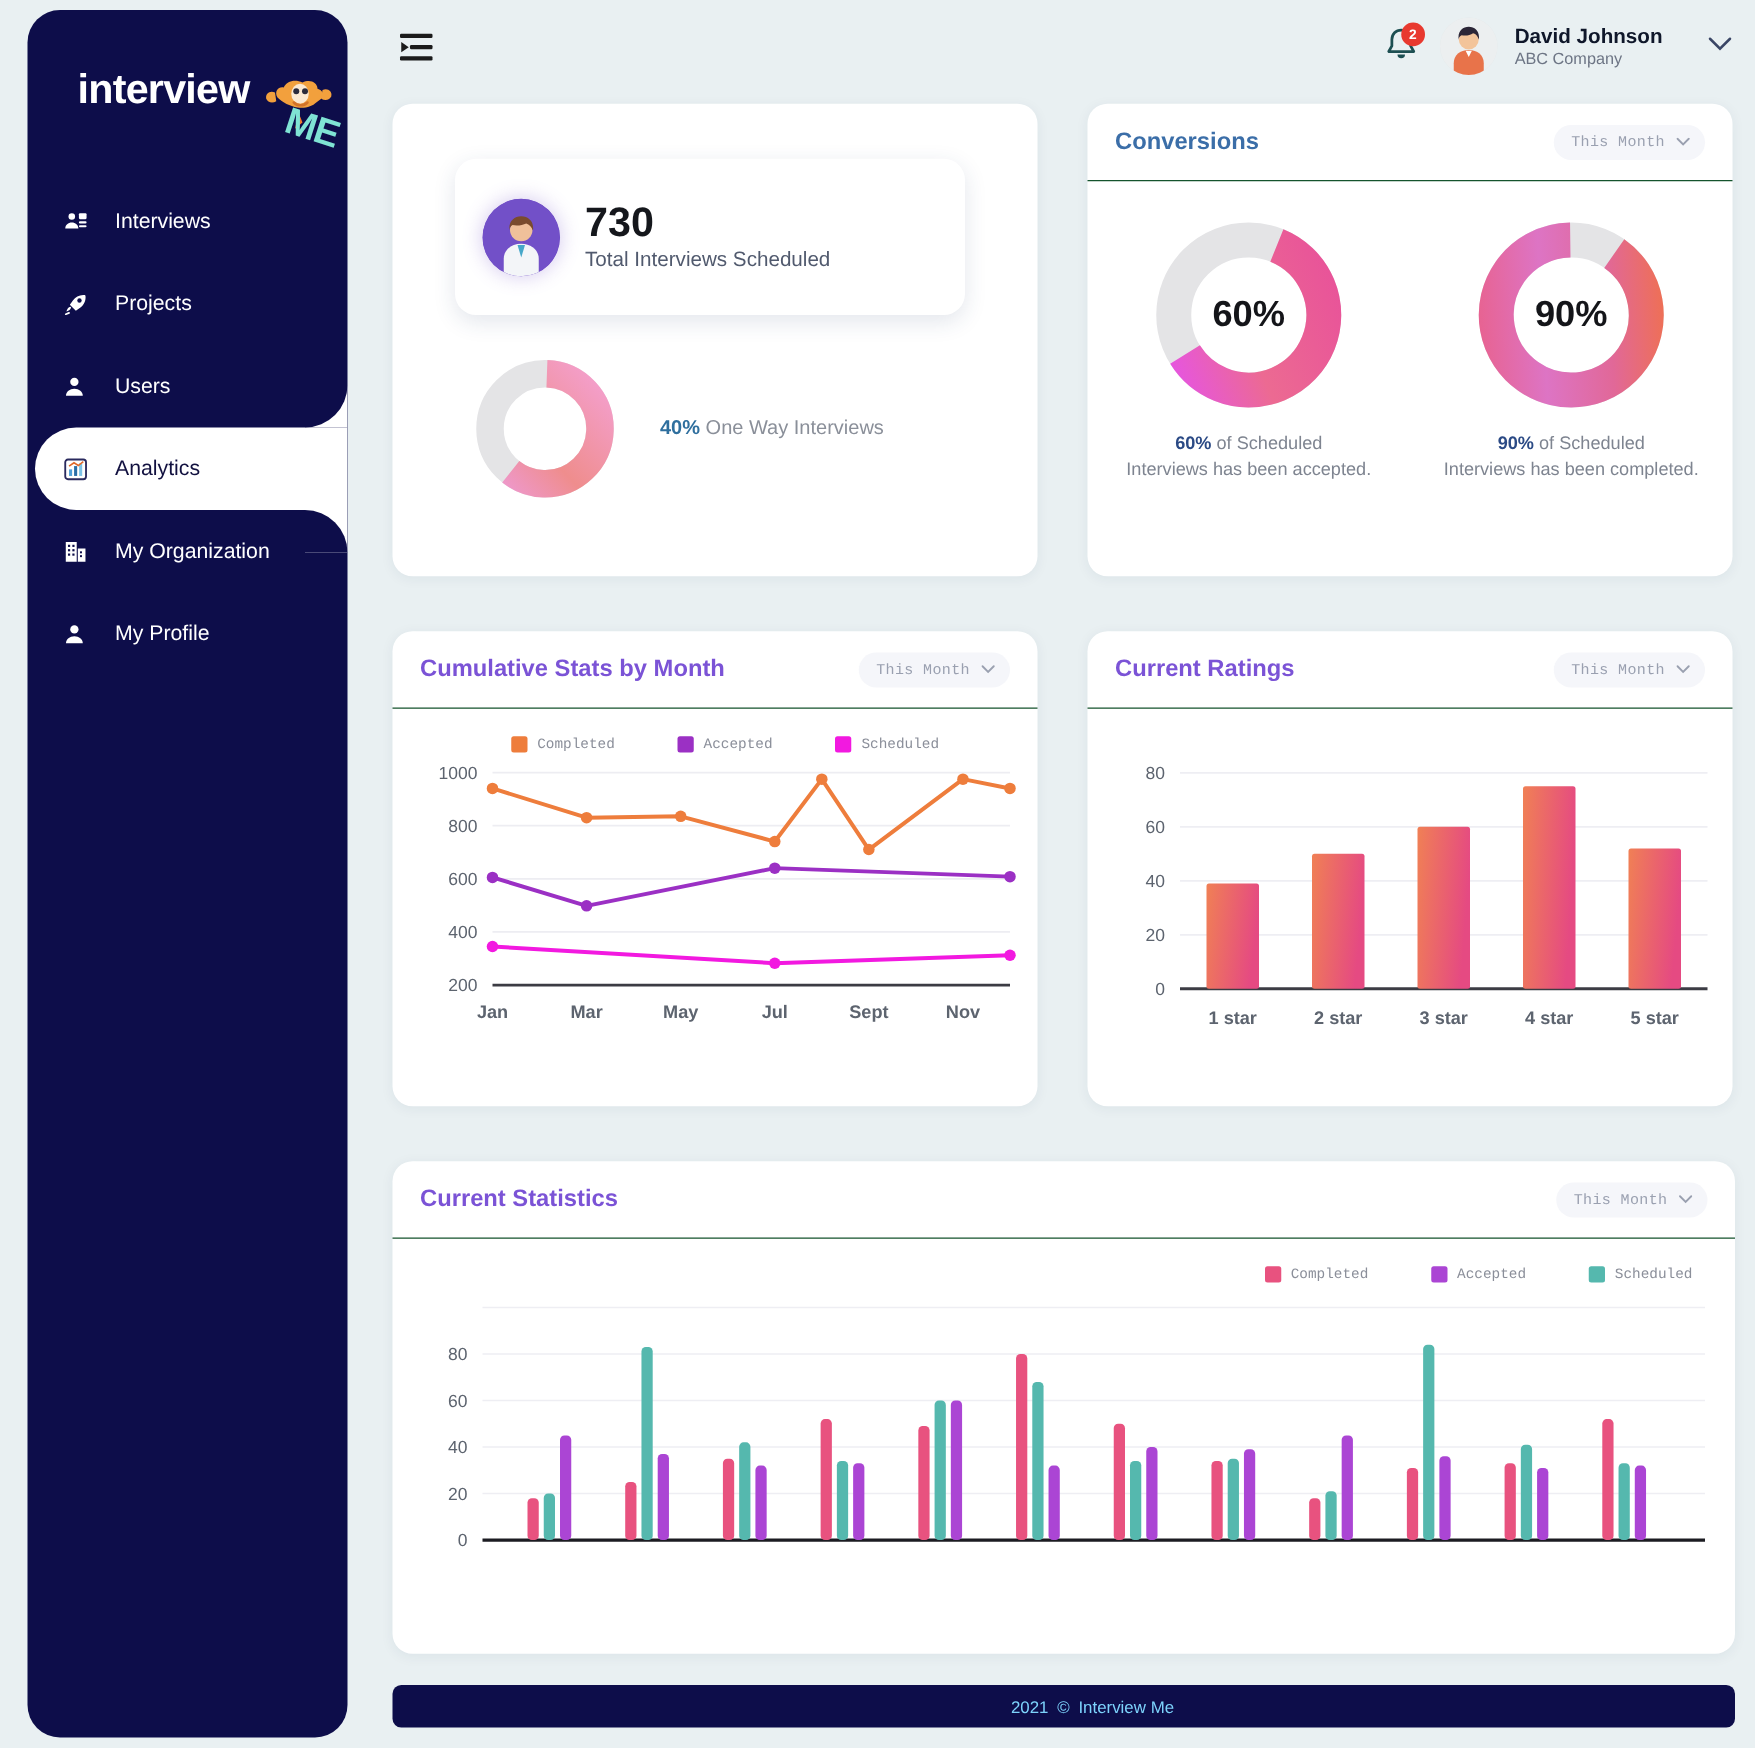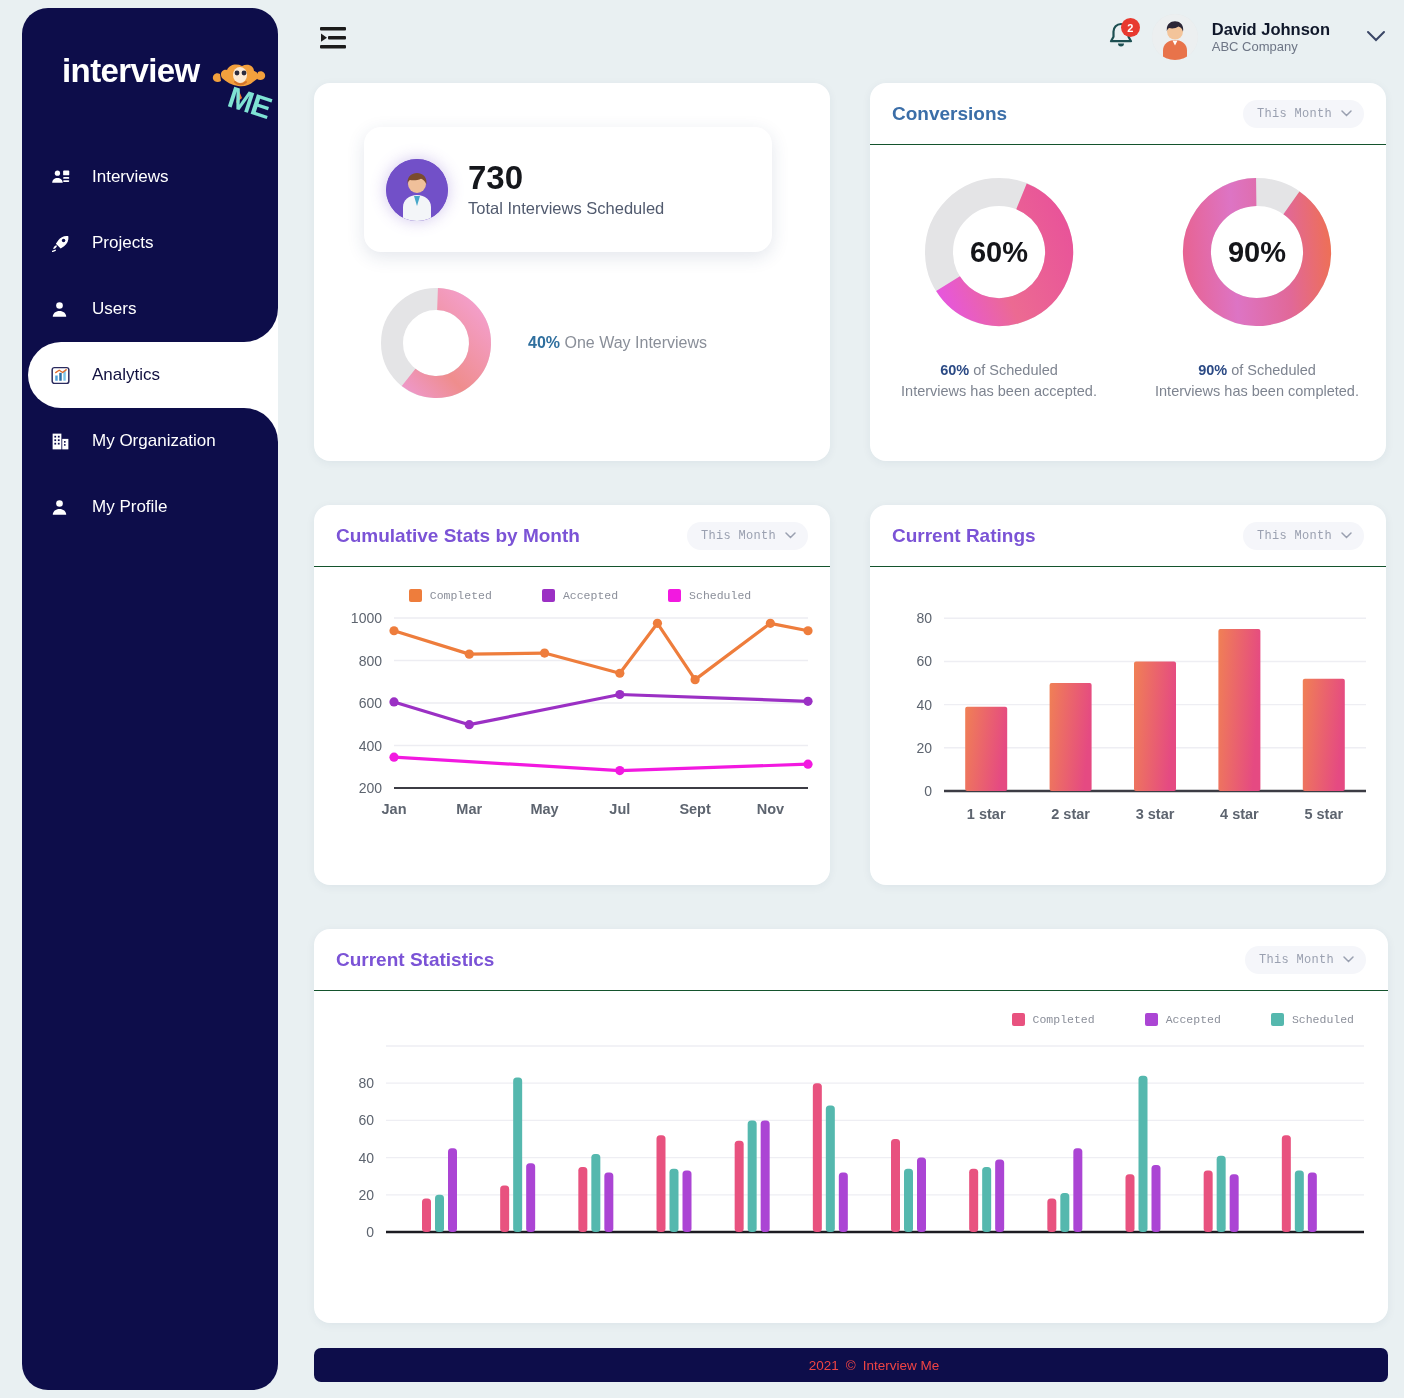--- a/index.html
+++ b/index.html
@@ -130,21 +130,21 @@
   .tile-num { font-size: 33px; font-weight: bold; color: #15171c; line-height: 1.05; }
   .tile-lbl { font-size: 16.5px; color: #515a6e; margin-top: 3px; }
 
   .oneway { position: absolute; left: 62px; top: 200px; display: flex; align-items: center; gap: 32px; }
   .oneway-txt { font-size: 16px; color: #8a8f99; line-height: 1.42; max-width: 210px; }
   .oneway-pct { color: #2f6f9e; font-weight: bold; }
 
   
   .donuts { display: flex; justify-content: space-around; padding-top: 28px; }
   .donut-col { text-align: center; width: 300px; }
-  .donut-cap { font-size: 14.5px; color: #7e8490; line-height: 1.45; margin-top: 29px; }
+  .donut-cap { font-size: 14.5px; color: #7e8490; line-height: 1.45; margin-top: 14px; }
   .donut-cap b { color: #2b4a85; }
   .donut-mid {
     position: absolute; inset: 0; display: flex; align-items: center; justify-content: center;
     font-size: 29px; font-weight: bold; color: #141519;
   }
 
   
   .legend { display: flex; gap: 34px; justify-content: center; }
   .legend.right { justify-content: flex-end; padding-right: 34px; }
   .lg-item { display: flex; align-items: center; gap: 8px; padding-left: 16px; }
@@ -152,21 +152,21 @@
   .lg-tx { font-family: "Liberation Mono", monospace; font-size: 11.5px; color: #8b8f9a; }
 
   .tick { font-size: 14px; fill: #5d646f; font-family: "Liberation Sans", sans-serif; }
   .tickx { font-size: 14.5px; fill: #5d646f; font-weight: bold; font-family: "Liberation Sans", sans-serif; }
 
   
   .footer {
     position: absolute; left: 314px; top: 1348px; width: 1074px; height: 34px;
     background: #0d0d4a; border-radius: 7px;
     display: flex; align-items: center; justify-content: center;
-    color: #ef4444; font-size: 13.5px; gap: 7px; padding-left: 46px;
+    color: #7dd3fc; font-size: 13.5px; gap: 7px; padding-left: 46px;
   }
 </style>
 </head>
 <body>
 
 <div class="app">
 
   <aside class="sidebar">
     <div class="logo-wrap">
       <div class="logo-text">

